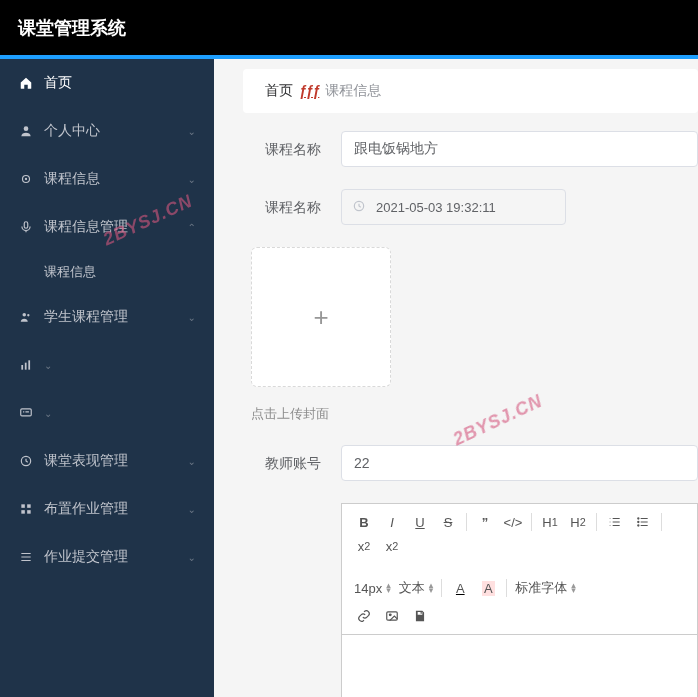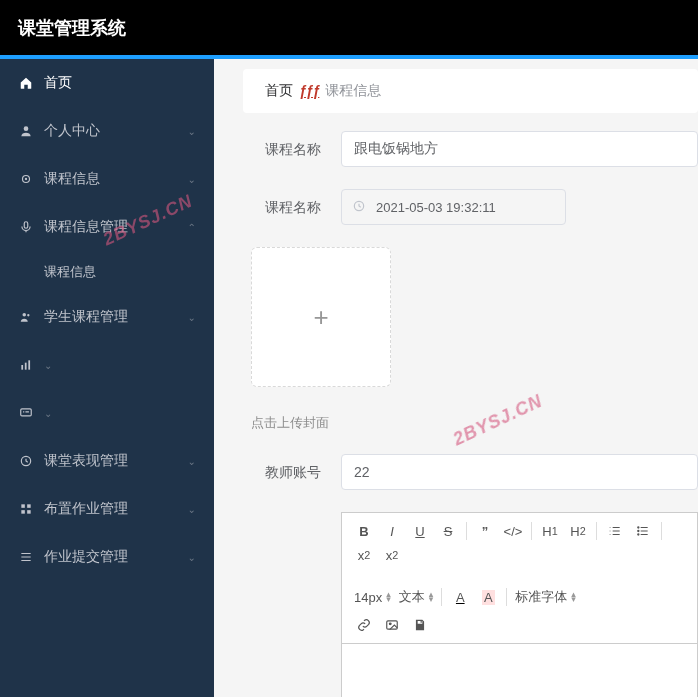--- a/index.html
+++ b/index.html
@@ -26,21 +26,21 @@
 
 .form-area { padding: 18px 0 0 0; margin-left: 10px; }
 .form-row { display: flex; align-items: flex-end; margin-bottom: 22px; }
 .form-label { width: 90px; text-align: right; padding-right: 12px; color: #606266; font-size: 14px; line-height: 36px; flex-shrink: 0; }
 .form-control { flex: 1; padding-left: 8px; }
 .text-input { height: 36px; border: 1px solid #dcdfe6; border-radius: 4px; padding: 0 12px; font-size: 14px; color: #606266; width: 100%; outline: none; }
 .date-input { height: 36px; border: 1px solid #dcdfe6; border-radius: 4px; padding: 0 12px 0 34px; font-size: 13px; color: #606266; width: 225px; position: relative; display: flex; align-items: center; }
 .date-icon { position: absolute; left: 10px; color: #c0c4cc; }
 .upload-box { width: 140px; height: 140px; border: 1px dashed #d9d9d9; border-radius: 6px; display: flex; align-items: center; justify-content: center; cursor: pointer; background: #fff; }
 .upload-plus { font-size: 26px; color: #979797; font-weight: 200; }
-.upload-hint { color: #8c8c8c; font-size: 13px; margin-top: 27px; }
+.upload-hint { color: #8c8c8c; font-size: 13px; margin-top: 18px; }
 
 .editor-toolbar { border: 1px solid #ccc; background: #fff; padding: 6px 8px; display: flex; flex-wrap: wrap; gap: 0; width: 100%; }
 .tb-btn { min-width: 28px; height: 24px; display: inline-flex; align-items: center; justify-content: center; color: #555; cursor: pointer; font-size: 13px; padding: 0 4px; }
 .tb-sep-v { width: 1px; height: 18px; background: #ddd; margin: 3px 4px; }
 .tb-select { display: inline-flex; align-items: center; height: 24px; padding: 0 4px; color: #555; font-size: 13px; gap: 4px; cursor: pointer; }
 .sel-arrows { font-size: 9px; color: #999; display: flex; flex-direction: column; line-height: 5px; }
 .tb-row { display: flex; align-items: center; flex-wrap: wrap; width: 100%; }
 .editor-body { border: 1px solid #ccc; border-top: none; min-height: 110px; background: #fff; }
 
 .watermark { position: absolute; color: #d4567d; font-size: 18px; font-style: italic; font-weight: bold; transform: rotate(-25deg); opacity: 0.6; pointer-events: none; letter-spacing: 1px; }

